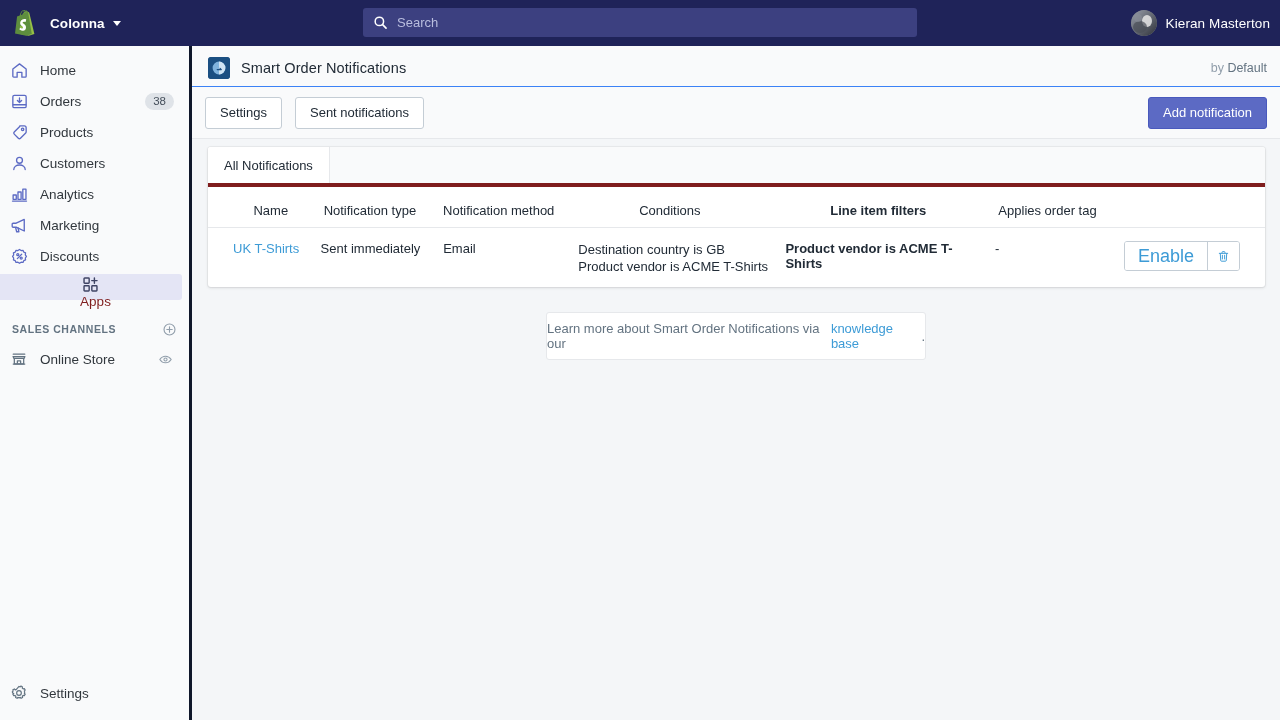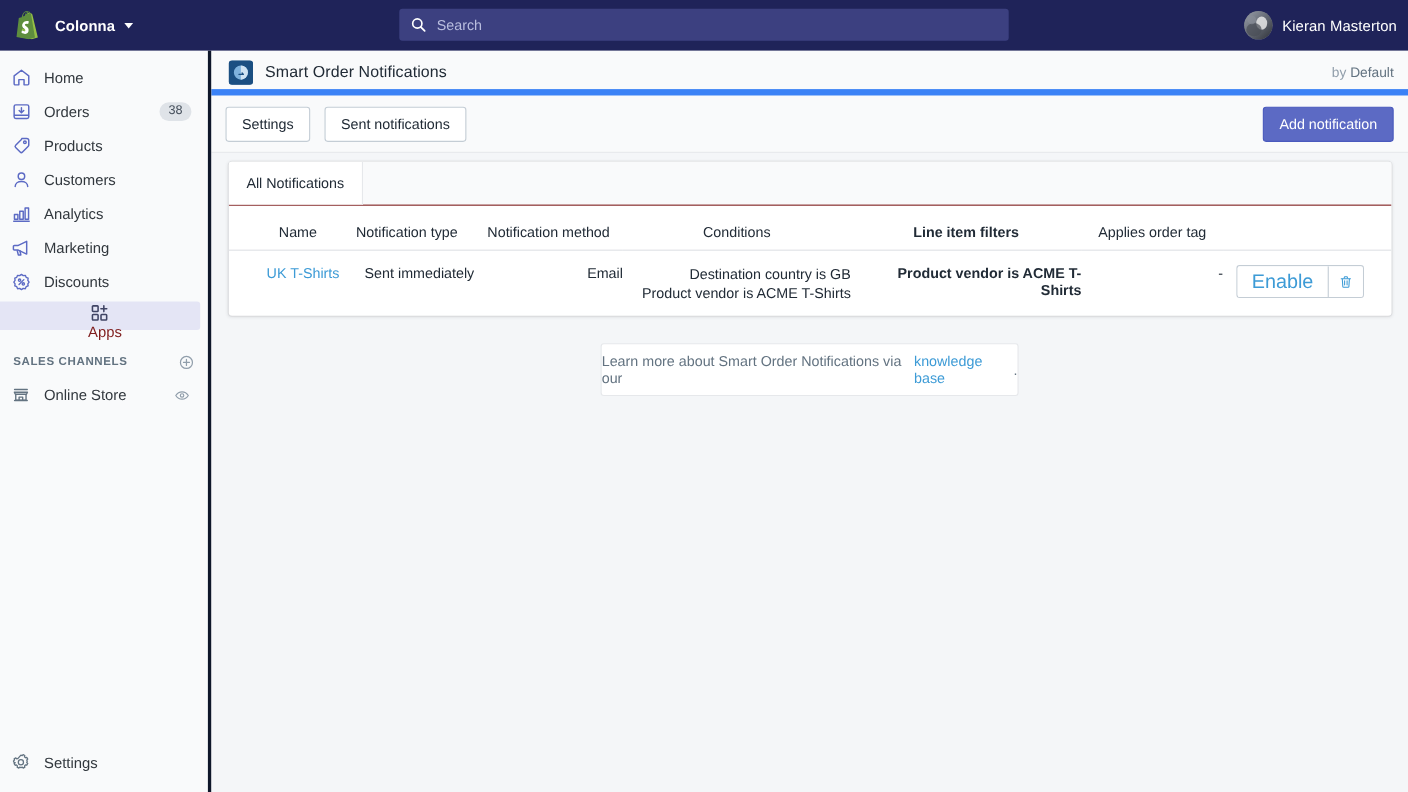--- a/index.html
+++ b/index.html
@@ -208,21 +208,21 @@
   }
   #nav-bottom .nav-item .ico { color: #637381; }
 
   
   #app-header {
     position: absolute;
     top: 46px; left: 192px;
     width: 1088px;
     height: 41px;
     background: #f9fafb;
-    border-bottom: 6px solid #3b82f6;
+    border-bottom: 1px solid #3b82f6;
     display: flex;
     align-items: center;
     padding: 4px 13px 0 16px;
   }
 
   #app-icon {
     width: 22px; height: 22px;
     border-radius: 3px;
     background: #1b4f82;
     flex: none;
@@ -301,21 +301,21 @@
     width: 1057px;
     background: #ffffff;
     border-radius: 3px;
     box-shadow: 0 0 0 1px rgba(63,63,68,0.05), 0 1px 3px 0 rgba(63,63,68,0.15);
     overflow: hidden;
   }
 
   #tabbar {
     height: 40px;
     background: #f9fafb;
-    border-bottom: 1px solid #7f1d1d;
+    border-bottom: 4px solid #7f1d1d;
     display: flex;
     align-items: stretch;
   }
 
   .tab {
     padding: 0 16px;
     display: flex;
     align-items: center;
     font-size: 13px;
     color: #212b36;
@@ -339,21 +339,20 @@
     color: #212b36;
     padding: 16px 0 9px 0;
     border-bottom: 1px solid #e6e8eb;
   }
 
   td {
     font-size: 13px;
     color: #212b36;
     padding: 13px 0 12px 12px;
     vertical-align: top;
-    text-align: right;
   }
 
   .col-name   { width: 104px; padding-left: 25px !important; }
   .col-type   { width: 126px; }
   .col-method { width: 141px; }
   .col-cond   { width: 218px; }
   .col-filter { width: 222px; font-weight: bold; }
   .col-tag    { width: 136px; }
   .col-act    { }
 

